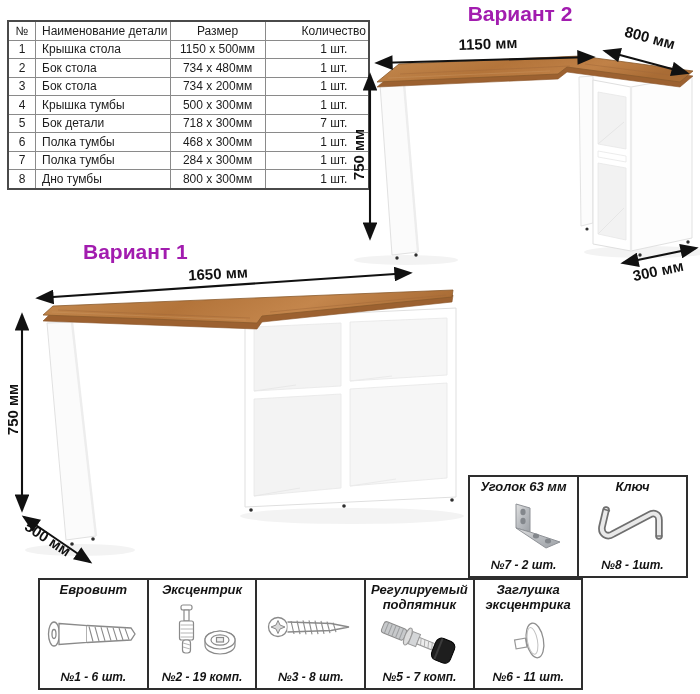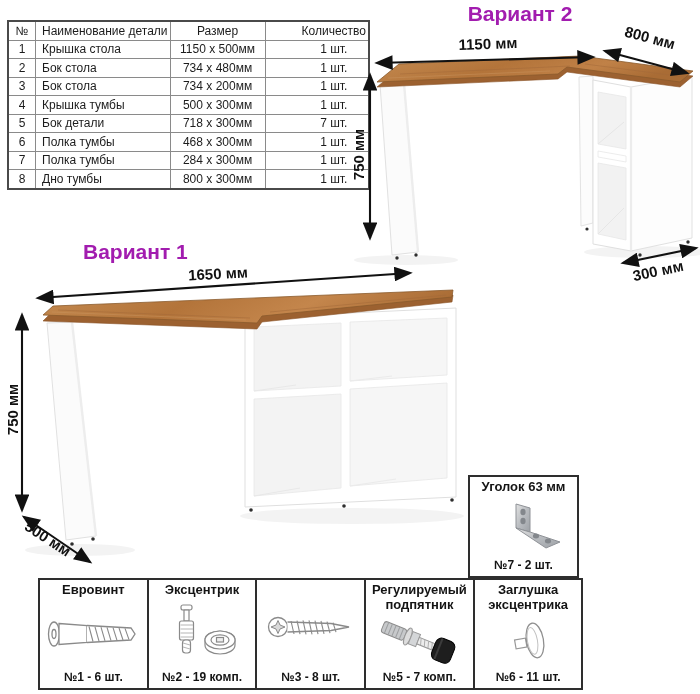--- a/index.html
+++ b/index.html
@@ -17,21 +17,21 @@
   .parts-table .c-qty{width:56px;padding-left:36px;}
 
   
   .variant{position:absolute;}
   .v-title{position:absolute;font-size:21px;font-weight:bold;color:#a21caf;white-space:nowrap;}
   .dim{position:absolute;font-size:15px;font-weight:bold;color:#111;text-align:center;
        white-space:nowrap;transform-origin:center;}
   .variant svg{position:absolute;left:0;top:0;}
 
   
-  .hw-row{position:absolute;display:flex;}
+  .hw-row{position:absolute;display:flex;font-style:italic;}
   .hw-cell{box-sizing:border-box;border:2px solid #2e2e2e;background:#fff;
            display:flex;flex-direction:column;align-items:center;padding:3px 2px 4px 2px;}
   .hw-cell + .hw-cell{margin-left:-2px;}
   .hw-name{font-size:13px;font-weight:bold;text-align:center;line-height:1.12;color:#141414;}
   .hw-icon{flex:1;display:flex;align-items:center;justify-content:center;width:100%;}
   .hw-count{font-size:12px;font-weight:bold;color:#141414;white-space:nowrap;}
   .hw-top .hw-cell{width:111px;height:103px;}
   .hw-bottom .hw-cell{width:110.7px;height:112px;}
 </style>
 </head>
@@ -223,20 +223,32 @@
             </defs>
           <polygon points="38,4 52,8 52,32 38,28" fill="url(#met)" stroke="#8f9297" stroke-width="1"></polygon>
           <polygon points="38,28 52,32 82,42 68,48" fill="url(#met)" stroke="#8f9297" stroke-width="1"></polygon>
           <ellipse cx="45" cy="12" rx="2.6" ry="3.2" fill="#83878c"></ellipse>
           <ellipse cx="45" cy="21" rx="2.6" ry="3.2" fill="#83878c"></ellipse>
           <ellipse cx="58" cy="36" rx="3.1" ry="2.5" fill="#83878c"></ellipse>
           <ellipse cx="70" cy="41" rx="3.1" ry="2.5" fill="#83878c"></ellipse>
         </svg>
       </div>
       <div class="hw-count">№7 - 2 шт.</div>
+    </div>
+    <div class="hw-cell">
+      <div class="hw-name">Ключ</div>
+      <div class="hw-icon">
+        <svg width="92" height="52" viewBox="0 0 92 52">
+          <path d="M19,10 L15,27 C14,34 20,38 26,34 L62,15 C67,12 72,14 72,20 L72,36" fill="none" stroke="#6f6f6f" stroke-width="7.5" stroke-linecap="round"></path>
+          <path d="M19,10 L15,27 C14,34 20,38 26,34 L62,15 C67,12 72,14 72,20 L72,36" fill="none" stroke="#e9e9e9" stroke-width="4" stroke-linecap="round"></path>
+          <line x1="16" y1="9" x2="23" y2="11" stroke="#6f6f6f" stroke-width="1.4"></line>
+          <line x1="68.5" y1="36" x2="75.5" y2="36" stroke="#6f6f6f" stroke-width="1.4"></line>
+        </svg>
+      </div>
+      <div class="hw-count">№8 - 1шт.</div>
     </div>
   </div>
 
   <div class="hw-row hw-bottom" style="left:38px;top:578px;justify-content:center;">
     <div class="hw-cell">
       <div class="hw-name">Евровинт</div>
       <div class="hw-icon">
         <svg width="96" height="52" viewBox="0 0 96 52">
           <g stroke="#8a8a8a" fill="#ffffff" stroke-width="1.3">
             <ellipse cx="9" cy="26" rx="5.5" ry="12"></ellipse>

